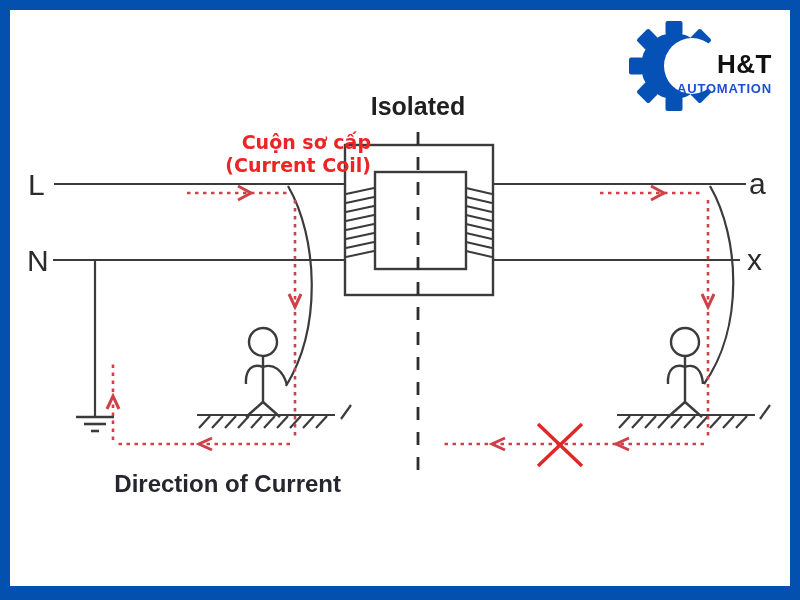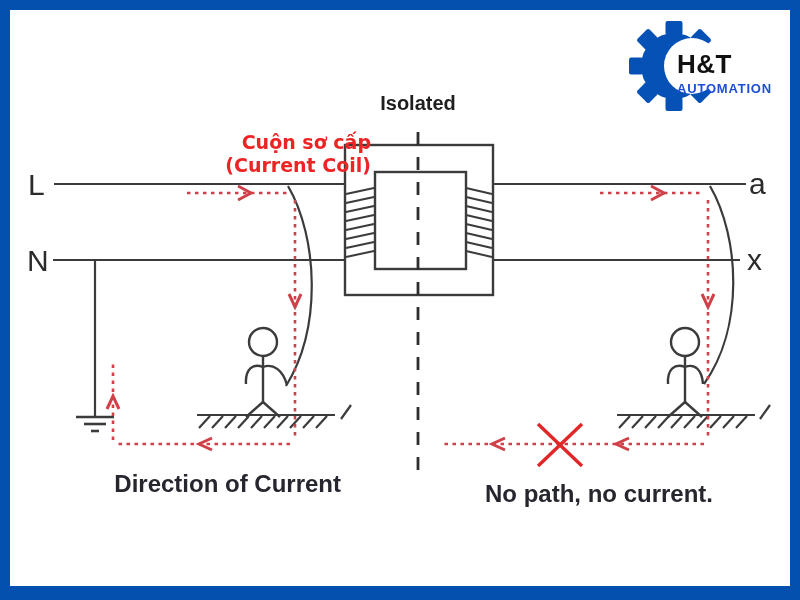--- a/index.html
+++ b/index.html
@@ -8,29 +8,29 @@
     font-family:"Liberation Sans", sans-serif; overflow:hidden;
   }
   .border-frame {
     position:absolute; inset:0; pointer-events:none;
     border:10px solid #0450ae; border-bottom-width:14px;
     box-sizing:border-box; z-index:50;
   }
   svg.diagram { position:absolute; left:0; top:0; z-index:1; }
   .txt { position:absolute; z-index:10; white-space:nowrap; }
   .terminal { font-size:30px; color:#2b2b2b; }
-  .title { font-size:20px; font-weight:bold; color:#1f1f1f; text-align:center; }
+  .title { font-size:25px; font-weight:bold; color:#1f1f1f; text-align:center; }
   .coil-label {
     position:absolute; z-index:10; text-align:right;
     font-family:"DejaVu Sans","Liberation Sans",sans-serif;
     font-size:19px; font-weight:bold; color:#ee2424; line-height:23px;
   }
   .caption { font-size:24px; font-weight:bold; color:#26262e; text-align:right; }
   .brand-name {
-    font-size:26px; font-weight:bold; color:#111; letter-spacing:0.5px;
+    font-size:26px; font-weight:bold; color:#111; letter-spacing:0.5px;margin-left:40px;
   }
   .brand-sub {
     font-size:13px; font-weight:bold; color:#1d4ed8; letter-spacing:0.8px;
   }
 </style>
 </head>
 <body>
 
 <div class="frame">
 
@@ -178,19 +178,18 @@
   <div class="txt terminal" style="left:747px; top:243px;">x</div>
 
   <div class="txt title" style="left:338px; top:92px; width:160px;">Isolated</div>
 
   <div class="coil-label" style="left:171px; top:131px; width:200px;">
     <div>Cuộn sơ cấp</div>
     <div>(Current Coil)</div>
   </div>
 
   <div class="txt caption" style="left:61px; top:470px; width:280px;">Direction of Current</div>
-  <div class="txt caption" style="left:433px; top:480px; width:280px;">No path, no current.</div>
 
   <div class="txt brand-name" style="left:677px; top:49px;">H&amp;T</div>
   <div class="txt brand-sub" style="left:677px; top:81px;">AUTOMATION</div>
 
   <div class="border-frame"></div>
 </div>
 
 </body></html>

